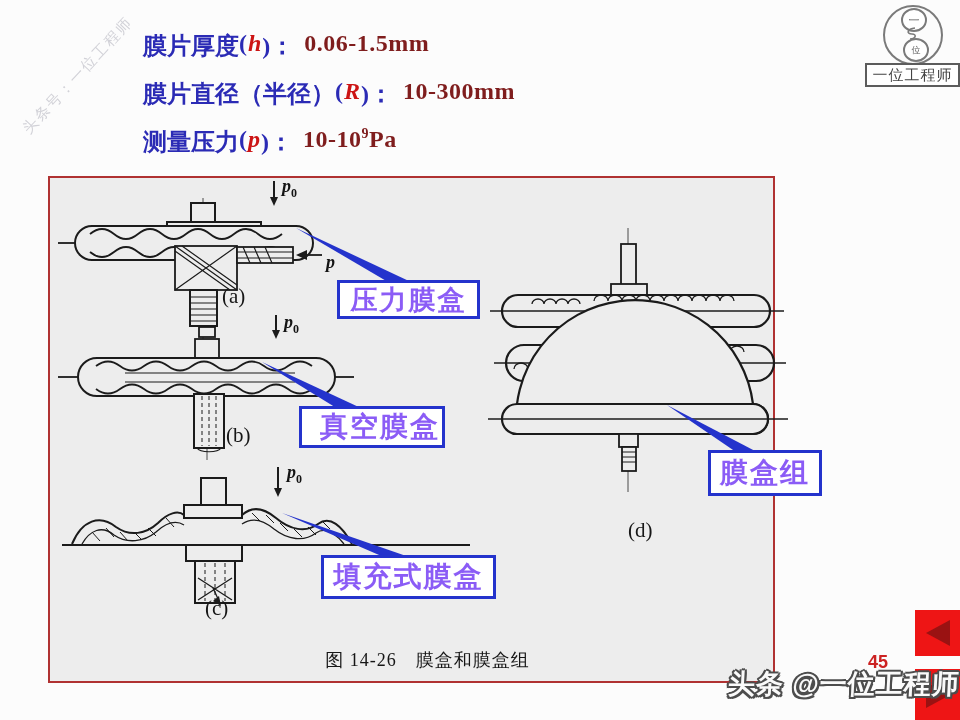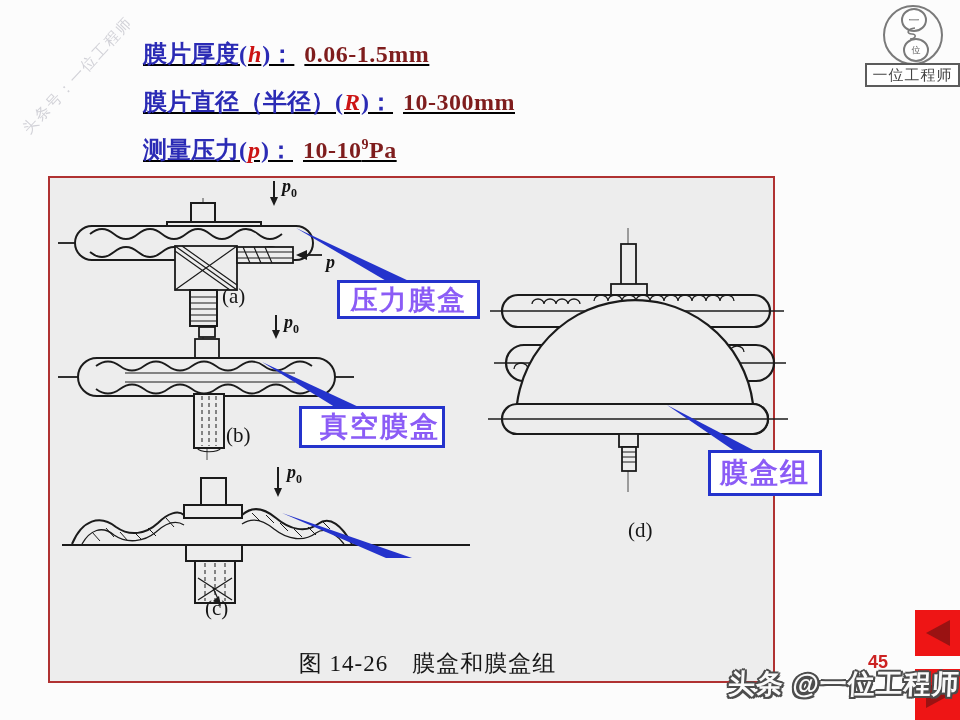--- a/index.html
+++ b/index.html
@@ -6,22 +6,22 @@
   body{width:960px;height:720px;background:#fdfdfd;font-family:"Liberation Sans",sans-serif;}
   .slide{position:relative;width:960px;height:720px;overflow:hidden;background:#fcfcfc;}
 
   
   .wm-diag{position:absolute;left:-20px;top:66px;width:196px;text-align:center;
     font-size:15px;letter-spacing:2px;color:#d2d2d8;transform:rotate(-47deg);
     font-family:"Liberation Serif",serif;user-select:none;}
 
   
   .specs{position:absolute;left:143px;top:30px;}
-  .spec-line{height:48px;display:flex;align-items:center;white-space:nowrap;
-    font-family:"Liberation Serif",serif;font-weight:bold;font-size:24px;text-decoration:underline;}
+  .spec-line{height:48px;display:flex;align-items:flex-start;white-space:nowrap;
+    font-family:"Liberation Serif",serif;font-weight:bold;font-size:24px;}
   .spec-line .blue{color:#2b2bb5;}
   .spec-line .var{color:#cc1414;font-style:italic;font-family:"Liberation Serif",serif;padding:0 1px;}
   .spec-line .val{color:#7f1d1d;margin-left:10px;letter-spacing:0.5px;}
   .spec-line sup{font-size:14px;vertical-align:super;}
 
   
   .logo{position:absolute;left:862px;top:2px;width:98px;height:88px;}
   .logo .big-circle{position:absolute;left:21px;top:3px;width:56px;height:56px;border:2px solid #7a7a7a;border-radius:50%;}
   .logo .c-top{position:absolute;left:39px;top:6px;width:22px;height:20px;border:2px solid #7a7a7a;border-radius:50%;
     display:flex;align-items:center;justify-content:center;font-size:11px;color:#555;background:#fff;}
@@ -59,21 +59,21 @@
 
   
   .panel-label{position:absolute;z-index:3;font-family:"Liberation Serif",serif;font-size:21px;color:#161616;}
   .pl-a{left:222px;top:284px;} .pl-b{left:226px;top:423px;} .pl-c{left:205px;top:596px;} .pl-d{left:628px;top:518px;}
   .pann{position:absolute;z-index:3;font-family:"Liberation Serif",serif;font-weight:bold;font-size:18px;color:#141414;}
   .pann i{font-style:italic;}
   .pann sub{font-size:12px;}
   .pa-0{left:282px;top:176px;} .pa-1{left:326px;top:252px;} .pa-2{left:284px;top:312px;} .pa-3{left:287px;top:462px;}
 
   .caption{position:absolute;left:48px;top:648px;width:759px;z-index:3;text-align:center;
-    font-family:"Liberation Serif",serif;font-size:23px;letter-spacing:1px;color:#161616;}
+    font-family:"Liberation Serif",serif;font-size:18px;letter-spacing:1px;color:#161616;}
 
   .page-number{position:absolute;left:868px;top:652px;z-index:7;color:#cc2222;font-size:18px;font-weight:bold;}
 
   .wm-bottom{position:absolute;left:728px;top:666px;z-index:6;white-space:nowrap;
     font-size:27px;font-weight:900;letter-spacing:1px;color:#fafafa;transform:skewX(-3deg);
     text-shadow:-2px -1px 0 #4d4d4d,2px -1px 0 #4d4d4d,-2px 2px 0 #4d4d4d,2px 2px 0 #4d4d4d,
       0 2px 0 #4d4d4d,0 -2px 0 #4d4d4d,2px 0 0 #4d4d4d,-2px 0 0 #4d4d4d;}
 
   
   .nav-btn{position:absolute;left:915px;width:45px;background:#ee1515;z-index:5;
@@ -212,20 +212,21 @@
     <g fill="#2433cc" stroke="none">
       <polygon points="296,228 388,282 411,282"></polygon>
       <polygon points="262,362 338,409 363,409"></polygon>
       <polygon points="282,513 386,558 412,558"></polygon>
       <polygon points="667,405 736,452 757,452"></polygon>
     </g>
   </svg>
 
   <div class="callout co-a">压力膜盒</div>
   <div class="callout co-b">真空膜盒</div>
+  <div class="callout co-c">填充式膜盒</div>
   <div class="callout co-d">膜盒组</div>
 
   <span class="panel-label pl-a">(a)</span>
   <span class="panel-label pl-b">(b)</span>
   <span class="panel-label pl-c">(c)</span>
   <span class="panel-label pl-d">(d)</span>
 
   <span class="pann pa-0"><i>p</i><sub>0</sub></span>
   <span class="pann pa-1"><i>p</i><sub></sub></span>
   <span class="pann pa-2"><i>p</i><sub>0</sub></span>

